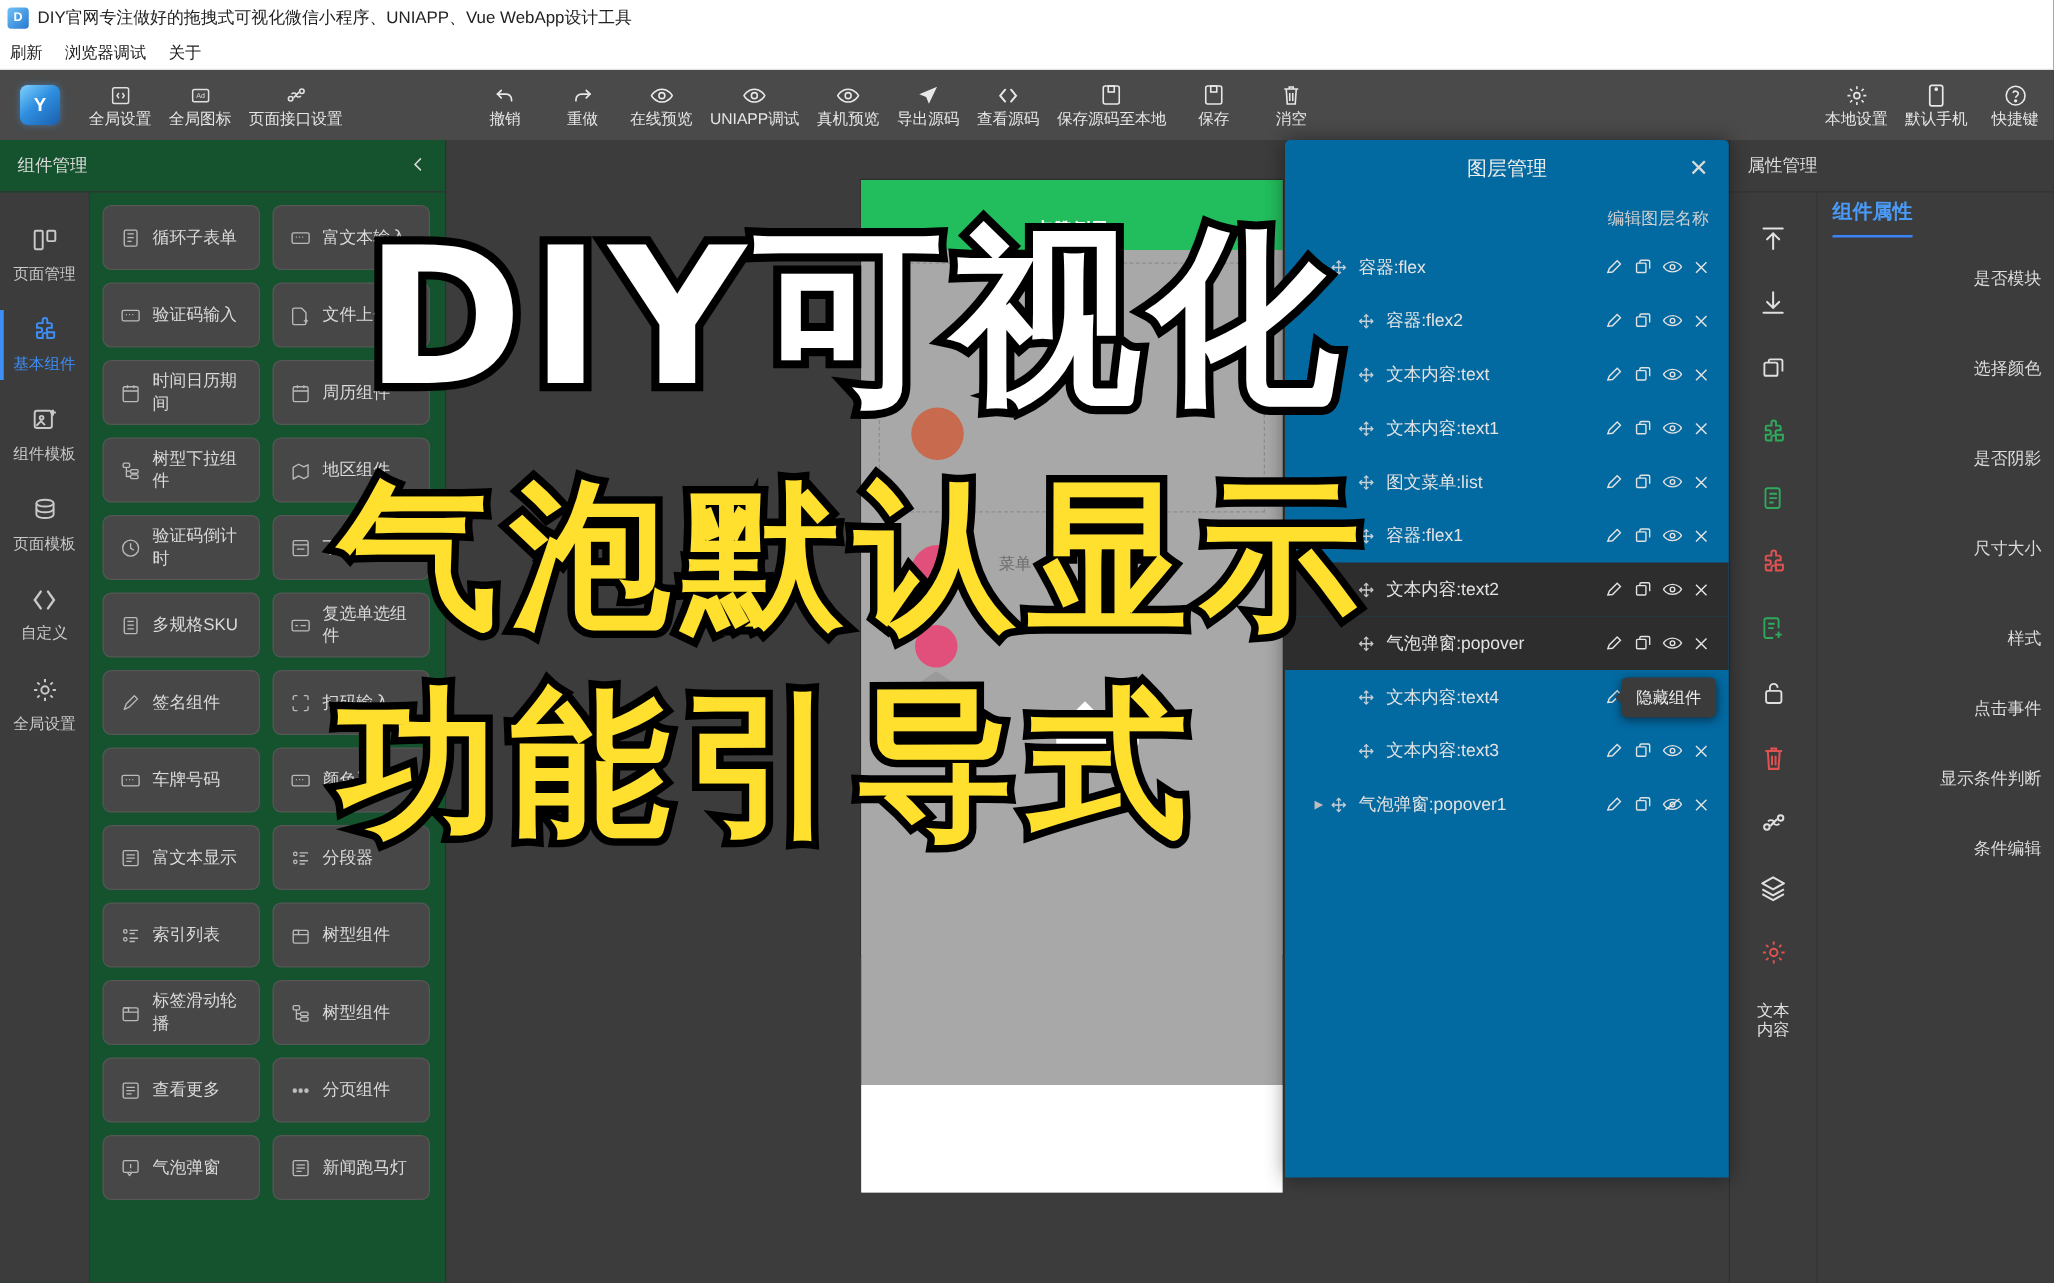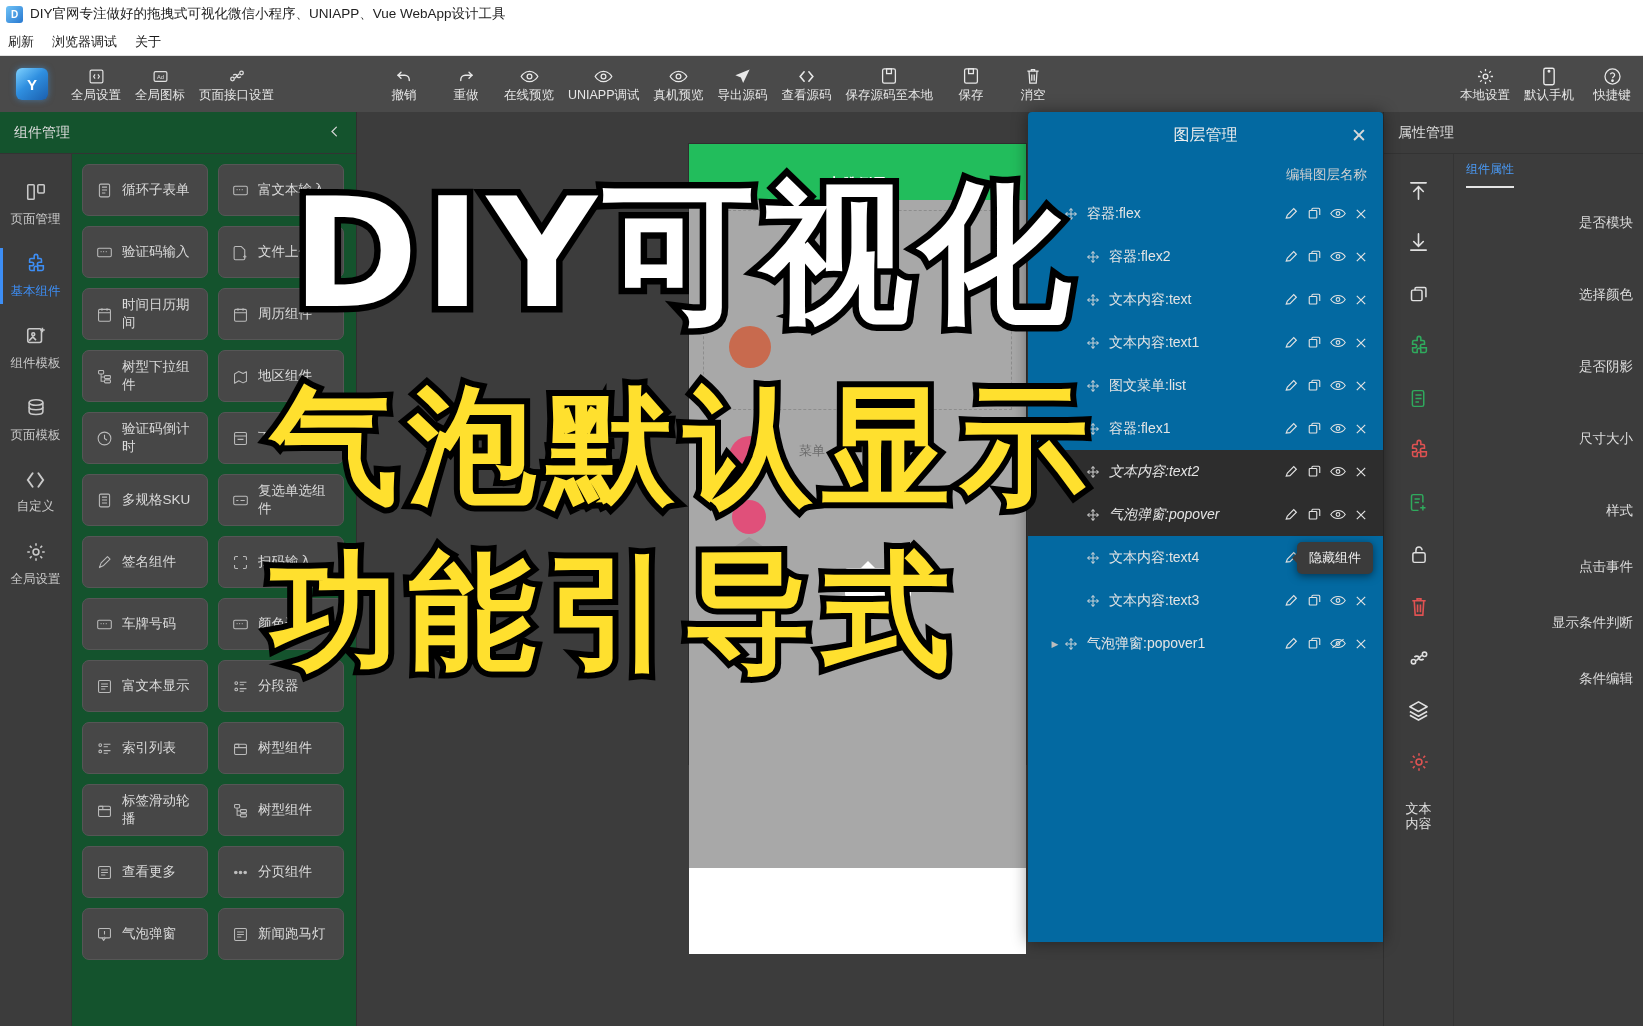--- a/index.html
+++ b/index.html
@@ -134,21 +134,21 @@
   }
   .lyr-close{position:absolute;right:16px;top:50%;transform:translateY(-50%);cursor:pointer;
              font-size:19px;color:#d9d9d9;line-height:1;}
   .lyr-subhead{height:34px;display:flex;align-items:center;justify-content:flex-end;
                padding-right:16px;font-size:13.5px;color:#d0d0d0;}
   .lyr-list{flex:1;overflow:hidden;}
   .lyr-row{
     height:43px;display:flex;align-items:center;padding:0 14px 0 8px;font-size:14px;color:#e4e4e4;
     position:relative;cursor:pointer;
   }
-  .lyr-row.sel{background:#2d2d2d;font-style:italic;}
+  .lyr-row.sel{background:#2d2d2d;}
   .lyr-row .caret{width:14px;flex:none;font-size:9px;color:#bdbdbd;text-align:center;}
   .lyr-row .indent{flex:none;}
   .lyr-row .mv{width:18px;flex:none;display:flex;align-items:center;justify-content:center;opacity:.9;}
   .lyr-row .nm{flex:1;white-space:nowrap;overflow:hidden;}
   .lyr-acts{display:flex;align-items:center;gap:6px;flex:none;}
   .lyr-acts .a{width:17px;height:17px;display:flex;align-items:center;justify-content:center;
                color:#e2e2e2;cursor:pointer;}
   .tooltip{
     position:absolute;right:10px;top:50%;transform:translateY(-50%);
     background:#3b3b3b;color:#f0f0f0;font-size:13px;padding:7px 12px;border-radius:5px;
@@ -164,21 +164,21 @@
               border-left:1px solid #2f2f2f;margin-left:auto;}
   .rp-head{height:42px;display:flex;align-items:center;padding:0 14px;font-size:14px;
            color:#dcdcdc;border-bottom:1px solid #333;}
   .rp-body{flex:1;display:flex;overflow:hidden;}
   .rp-rail{width:70px;flex:none;display:flex;flex-direction:column;align-items:center;
            gap:0;padding-top:10px;border-right:1px solid #343434;}
   .rp-rail .ri{height:52px;display:flex;align-items:center;justify-content:center;cursor:pointer;}
   .rp-rail .ri.txt{flex-direction:column;font-size:13px;line-height:1.15;color:#e0e0e0;height:58px;}
   .rp-main{flex:1;overflow:hidden;}
   .rp-tabs{height:40px;display:flex;align-items:center;padding-left:12px;}
-  .rp-tab{font-size:12px;color:#4a9bf7;padding-bottom:8px;border-bottom:2px solid #e5e5e5;}
+  .rp-tab{font-size:16px;color:#4a9bf7;padding-bottom:8px;border-bottom:2px solid #3b82f6;font-weight:bold;}
   .rp-prop{padding:20px 10px 0 0;}
   .rp-prop .row{height:72px;display:flex;align-items:flex-start;justify-content:flex-end;
                 font-size:13.5px;color:#dcdcdc;white-space:nowrap;}
   .rp-prop .row.tight{height:56px;}
 
   
   .overlay{position:absolute;inset:0;pointer-events:none;z-index:60;}
   .ov-line{
     position:absolute;font-family:"DejaVu Sans","Liberation Sans",sans-serif;
     font-weight:bold;white-space:nowrap;line-height:1;

